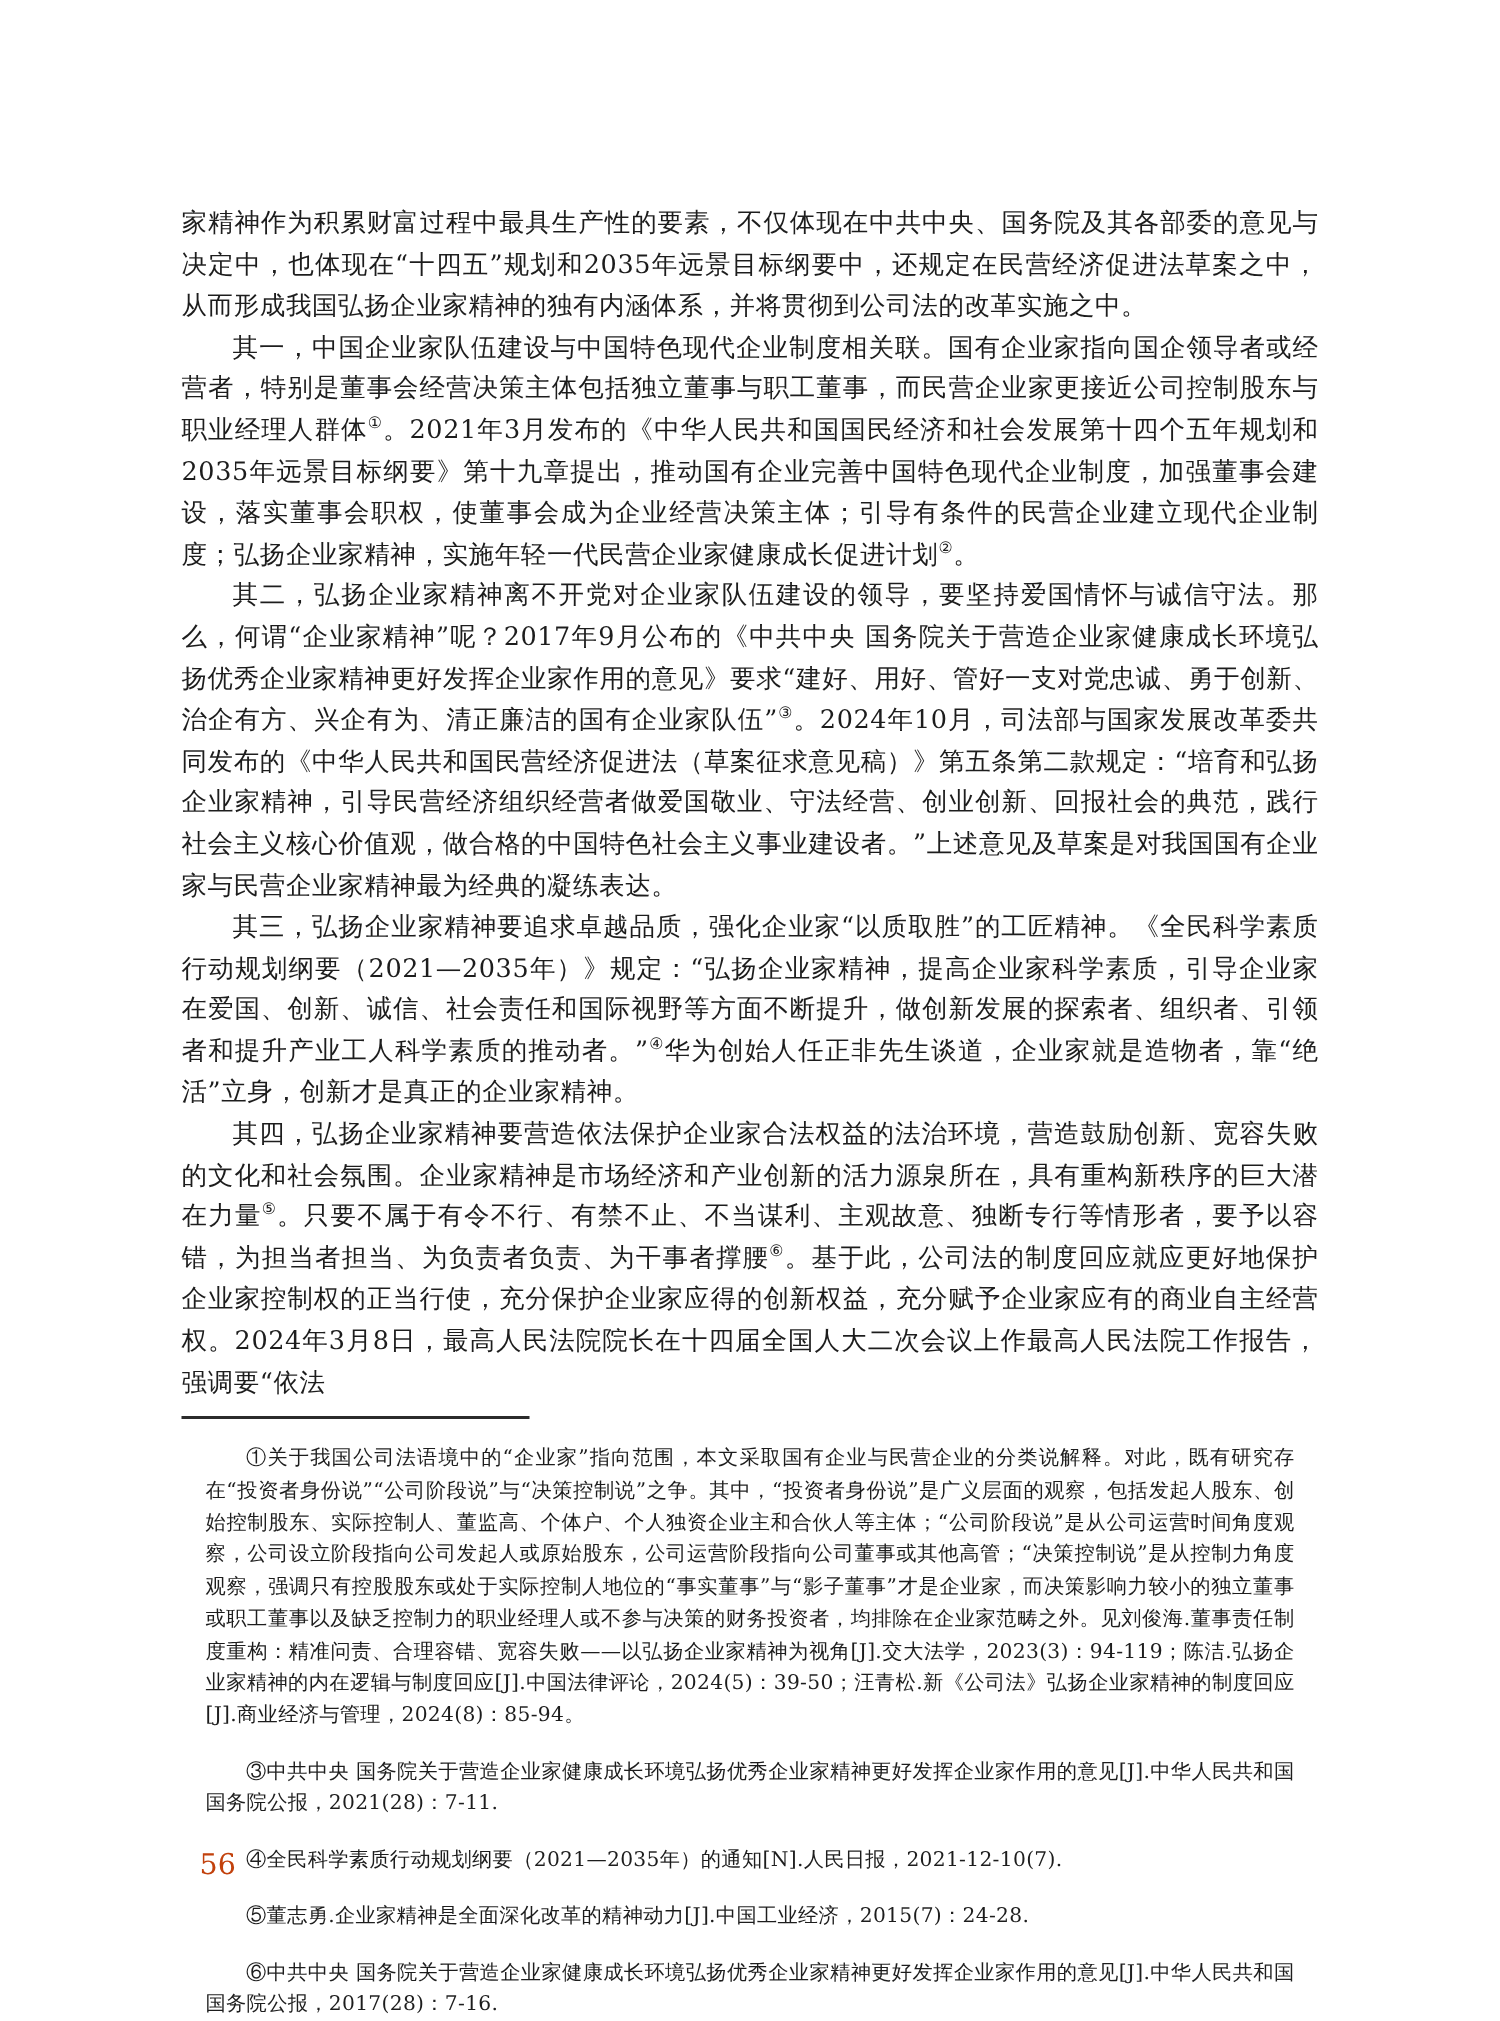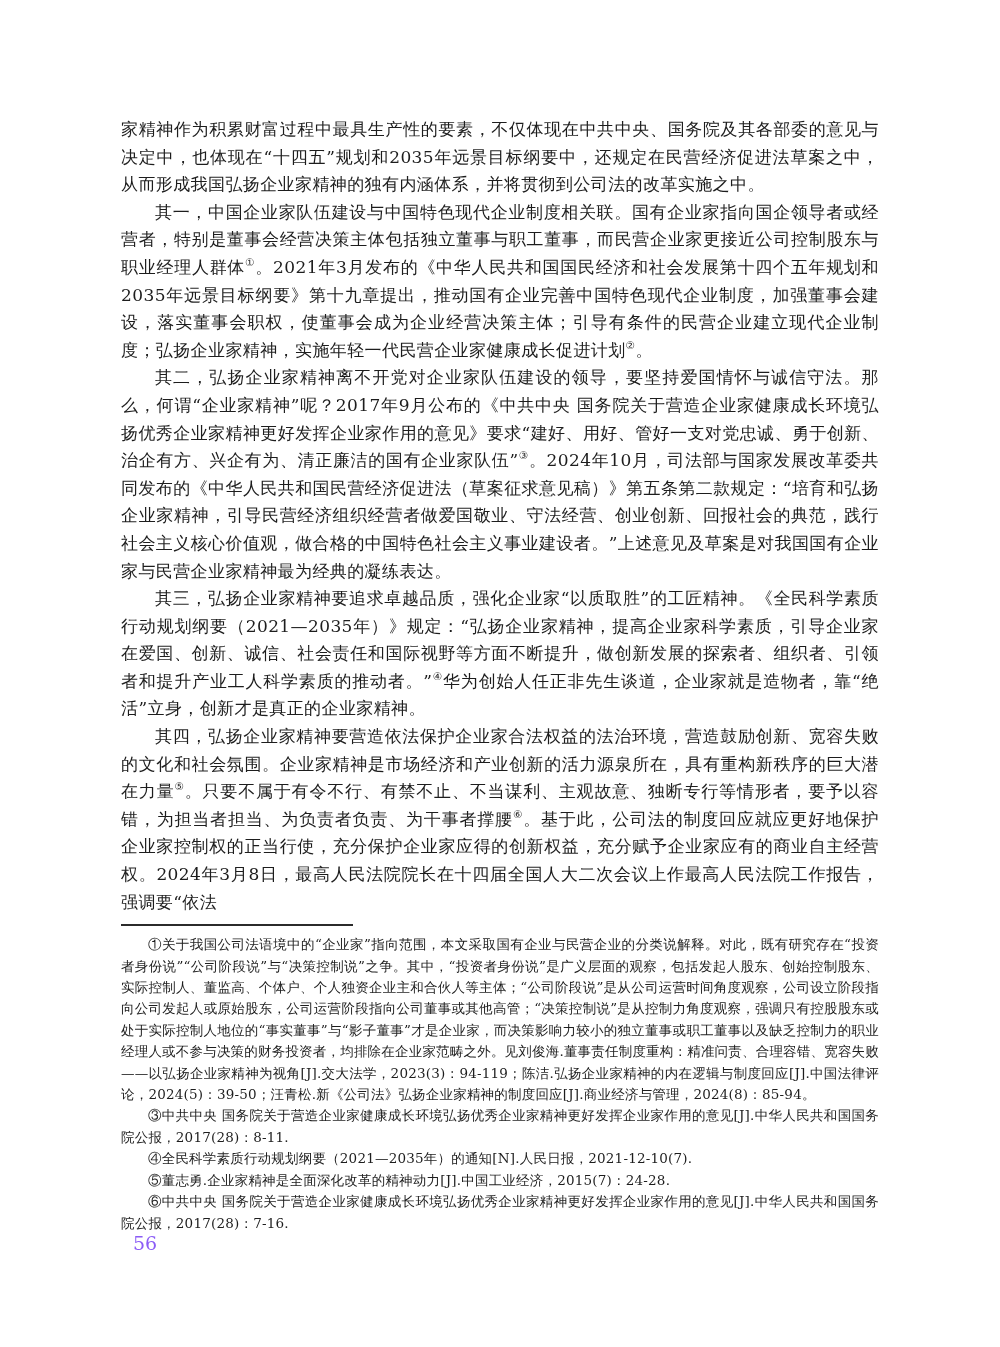--- a/index.html
+++ b/index.html
@@ -25,67 +25,68 @@
     margin: 0;
     font-size: 17px;
     line-height: 27.6px;
     text-align: justify;
     text-justify: inter-character;
     text-indent: 2em;
     letter-spacing: 0.4px;
   }
   .article-body p.no-indent {
     text-indent: 0;
+    margin-top: 20px;
   }
   .article-body sup {
     font-size: 0.62em;
     line-height: 0;
     vertical-align: super;
   }
   .footnote-sep {
     width: 232px;
     height: 0;
     border-top: 2px solid #2b2b2b;
     margin: 8px 0 8px 0;
   }
   .footnotes p {
-    margin: 0;
+    margin: 16px;
     font-size: 13.5px;
     line-height: 21.4px;
     text-align: justify;
     text-justify: inter-character;
     text-indent: 2em;
     letter-spacing: 0.2px;
   }
   .page-number {
     position: absolute;
     left: 133px;
     top: 1232px;
     font-size: 19px;
-    color: #8b5cf6;
+    color: #c2410c;
   }
 </style>
 </head>
 <body>
 
 <div class="page-content">
 
   <div class="article-body">
     <p class="no-indent">家精神作为积累财富过程中最具生产性的要素，不仅体现在中共中央、国务院及其各部委的意见与决定中，也体现在“十四五”规划和2035年远景目标纲要中，还规定在民营经济促进法草案之中，从而形成我国弘扬企业家精神的独有内涵体系，并将贯彻到公司法的改革实施之中。</p>
     <p>其一，中国企业家队伍建设与中国特色现代企业制度相关联。国有企业家指向国企领导者或经营者，特别是董事会经营决策主体包括独立董事与职工董事，而民营企业家更接近公司控制股东与职业经理人群体<sup>①</sup>。2021年3月发布的《中华人民共和国国民经济和社会发展第十四个五年规划和2035年远景目标纲要》第十九章提出，推动国有企业完善中国特色现代企业制度，加强董事会建设，落实董事会职权，使董事会成为企业经营决策主体；引导有条件的民营企业建立现代企业制度；弘扬企业家精神，实施年轻一代民营企业家健康成长促进计划<sup>②</sup>。</p>
     <p>其二，弘扬企业家精神离不开党对企业家队伍建设的领导，要坚持爱国情怀与诚信守法。那么，何谓“企业家精神”呢？2017年9月公布的《中共中央 国务院关于营造企业家健康成长环境弘扬优秀企业家精神更好发挥企业家作用的意见》要求“建好、用好、管好一支对党忠诚、勇于创新、治企有方、兴企有为、清正廉洁的国有企业家队伍”<sup>③</sup>。2024年10月，司法部与国家发展改革委共同发布的《中华人民共和国民营经济促进法（草案征求意见稿）》第五条第二款规定：“培育和弘扬企业家精神，引导民营经济组织经营者做爱国敬业、守法经营、创业创新、回报社会的典范，践行社会主义核心价值观，做合格的中国特色社会主义事业建设者。”上述意见及草案是对我国国有企业家与民营企业家精神最为经典的凝练表达。</p>
     <p>其三，弘扬企业家精神要追求卓越品质，强化企业家“以质取胜”的工匠精神。《全民科学素质行动规划纲要（2021—2035年）》规定：“弘扬企业家精神，提高企业家科学素质，引导企业家在爱国、创新、诚信、社会责任和国际视野等方面不断提升，做创新发展的探索者、组织者、引领者和提升产业工人科学素质的推动者。”<sup>④</sup>华为创始人任正非先生谈道，企业家就是造物者，靠“绝活”立身，创新才是真正的企业家精神。</p>
     <p>其四，弘扬企业家精神要营造依法保护企业家合法权益的法治环境，营造鼓励创新、宽容失败的文化和社会氛围。企业家精神是市场经济和产业创新的活力源泉所在，具有重构新秩序的巨大潜在力量<sup>⑤</sup>。只要不属于有令不行、有禁不止、不当谋利、主观故意、独断专行等情形者，要予以容错，为担当者担当、为负责者负责、为干事者撑腰<sup>⑥</sup>。基于此，公司法的制度回应就应更好地保护企业家控制权的正当行使，充分保护企业家应得的创新权益，充分赋予企业家应有的商业自主经营权。2024年3月8日，最高人民法院院长在十四届全国人大二次会议上作最高人民法院工作报告，强调要“依法</p>
   </div>
 
   <div class="footnote-sep"></div>
 
   <div class="footnotes">
     <p>①关于我国公司法语境中的“企业家”指向范围，本文采取国有企业与民营企业的分类说解释。对此，既有研究存在“投资者身份说”“公司阶段说”与“决策控制说”之争。其中，“投资者身份说”是广义层面的观察，包括发起人股东、创始控制股东、实际控制人、董监高、个体户、个人独资企业主和合伙人等主体；“公司阶段说”是从公司运营时间角度观察，公司设立阶段指向公司发起人或原始股东，公司运营阶段指向公司董事或其他高管；“决策控制说”是从控制力角度观察，强调只有控股股东或处于实际控制人地位的“事实董事”与“影子董事”才是企业家，而决策影响力较小的独立董事或职工董事以及缺乏控制力的职业经理人或不参与决策的财务投资者，均排除在企业家范畴之外。见刘俊海.董事责任制度重构：精准问责、合理容错、宽容失败——以弘扬企业家精神为视角[J].交大法学，2023(3)：94-119；陈洁.弘扬企业家精神的内在逻辑与制度回应[J].中国法律评论，2024(5)：39-50；汪青松.新《公司法》弘扬企业家精神的制度回应[J].商业经济与管理，2024(8)：85-94。</p>
-    <p>③中共中央 国务院关于营造企业家健康成长环境弘扬优秀企业家精神更好发挥企业家作用的意见[J].中华人民共和国国务院公报，2017(28)：8-11.</p>
+    <p>③中共中央 国务院关于营造企业家健康成长环境弘扬优秀企业家精神更好发挥企业家作用的意见[J].中华人民共和国国务院公报，2021(28)：7-11.</p>
     <p>④全民科学素质行动规划纲要（2021—2035年）的通知[N].人民日报，2021-12-10(7).</p>
     <p>⑤董志勇.企业家精神是全面深化改革的精神动力[J].中国工业经济，2015(7)：24-28.</p>
     <p>⑥中共中央 国务院关于营造企业家健康成长环境弘扬优秀企业家精神更好发挥企业家作用的意见[J].中华人民共和国国务院公报，2017(28)：7-16.</p>
   </div>
 
 </div>
 
 <div class="page-number">56</div>
 
 </body></html>

